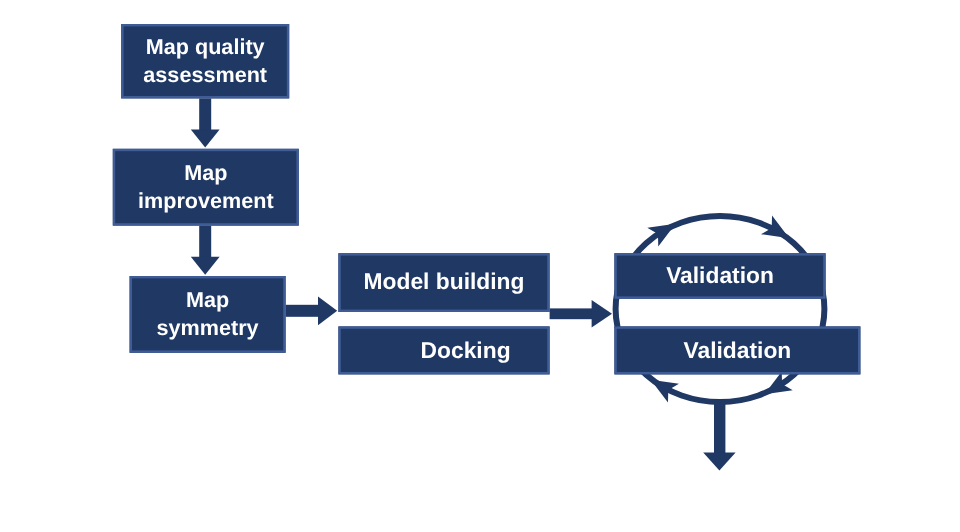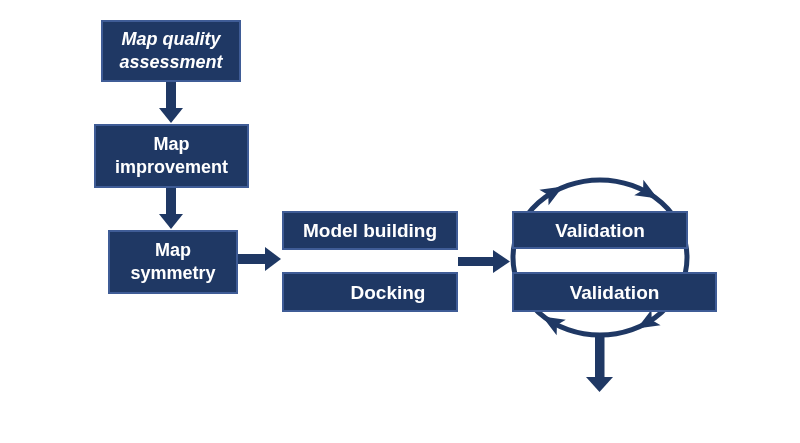--- a/index.html
+++ b/index.html
@@ -35,24 +35,24 @@
     text-align:center;
   }
   .node-label{
     color:var(--text);
     font-weight:700;
     white-space:pre-line;
     line-height:1.3;
     font-size:18px;
   }
   .single .node-label{font-size:19px;line-height:1;}
-  .n-map-quality    {left:101px; top:20px;  width:140px; height:62px;font-style:italic;}
+  .n-map-quality    {left:101px; top:20px;  width:140px; height:62px;}
   .n-map-improvement{left:94px;  top:124px; width:155px; height:64px;}
   .n-map-symmetry   {left:108px; top:230px; width:130px; height:64px;}
-  .n-model-building {left:282px; top:211px; width:176px; height:39px;}
+  .n-model-building {left:282px; top:211px; width:176px; height:49px;}
   .n-docking        {left:282px; top:272px; width:176px; height:40px;padding-left:36px;}
   .n-refinement     {left:512px; top:211px; width:176px; height:38px;}
   .n-validation     {left:512px; top:272px; width:205px; height:40px;}
   .n-deposition     {left:511px; top:392px; width:179px; height:41px;}
 </style>
 </head>
 <body>
 
 <div class="canvas">
 

